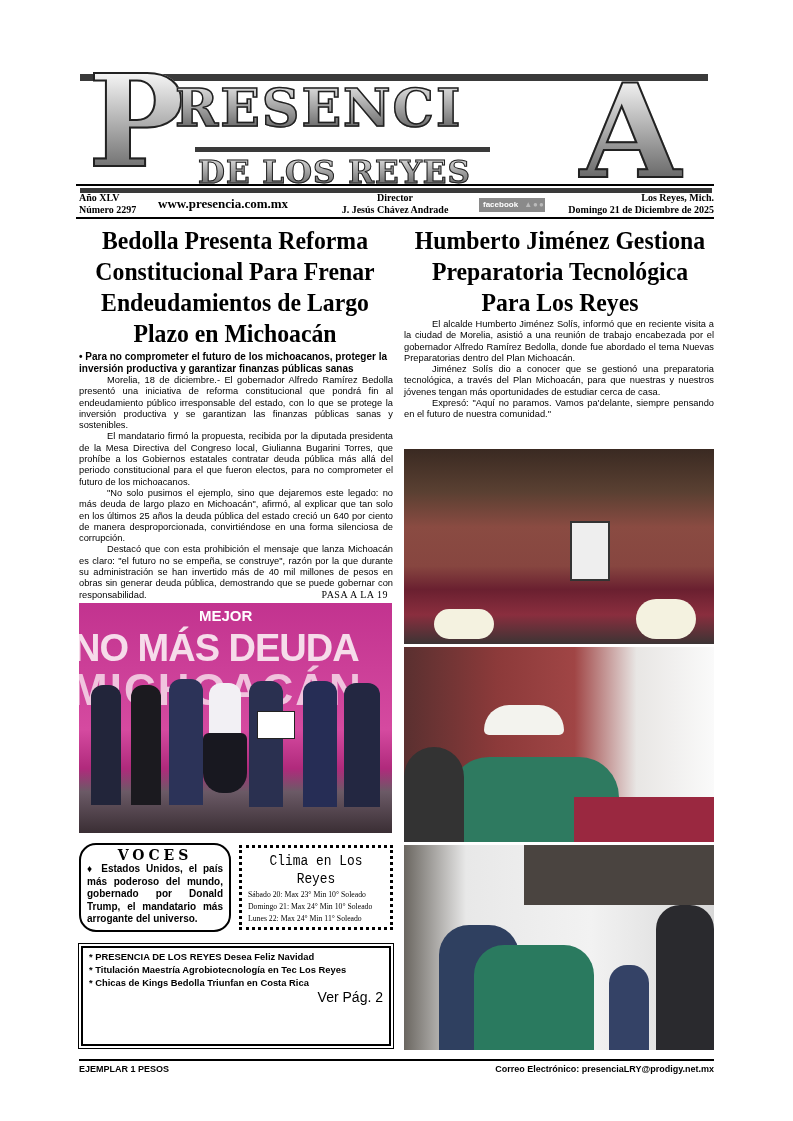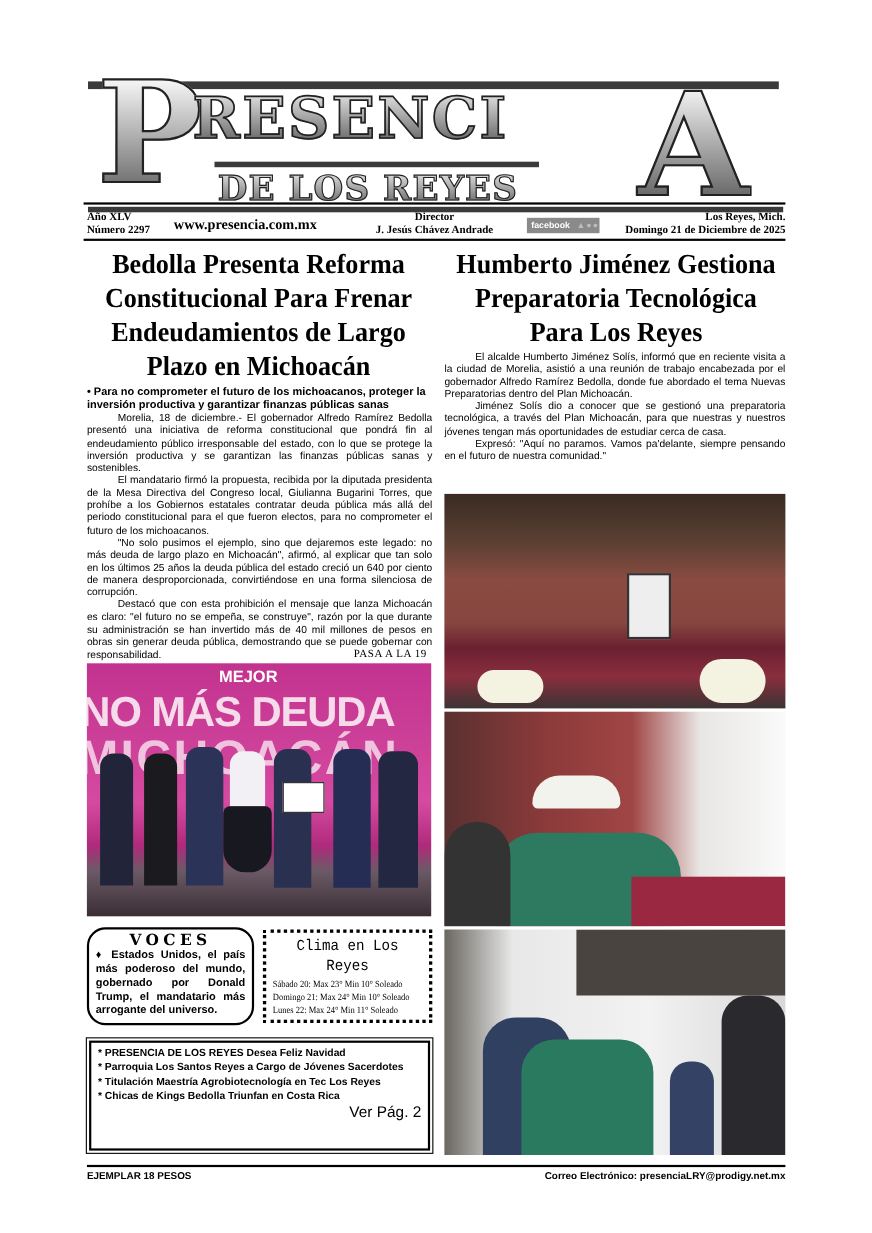--- a/index.html
+++ b/index.html
@@ -142,21 +142,20 @@
 
 <div class="abs clima" style="left:239px;top:845px;width:154px;height:85px;">
   <div class="t">Clima en Los Reyes</div>
   <div class="r">Sábado 20: Max 23° Min 10° Soleado</div>
   <div class="r">Domingo 21: Max 24° Min 10° Soleado</div>
   <div class="r">Lunes 22: Max 24° Min 11° Soleado</div>
 </div>
 
 <div class="abs botica" style="left:81px;top:946px;width:310px;height:100px;">
   <div class="i">* PRESENCIA DE LOS REYES Desea Feliz Navidad</div>
-  <div class="i">* Parroquia Los Santos Reyes a Cargo de Jóvenes Sacerdotes</div>
   <div class="i">* Titulación Maestría Agrobiotecnología en Tec Los Reyes</div>
   <div class="i">* Chicas de Kings Bedolla Triunfan en Costa Rica</div>
   <div class="v">Ver Pág. 2</div>
 </div>
 
 <div class="rule" style="left:79px;top:1059px;width:635px;height:2px;"></div>
-<div class="abs foot" style="left:79px;top:1064px;">EJEMPLAR 18 PESOS</div>
+<div class="abs foot" style="left:79px;top:1064px;">EJEMPLAR 1 PESOS</div>
 <div class="abs foot" style="right:79px;top:1064px;">Correo Electrónico: presenciaLRY@prodigy.net.mx</div>
 
 </body></html>

